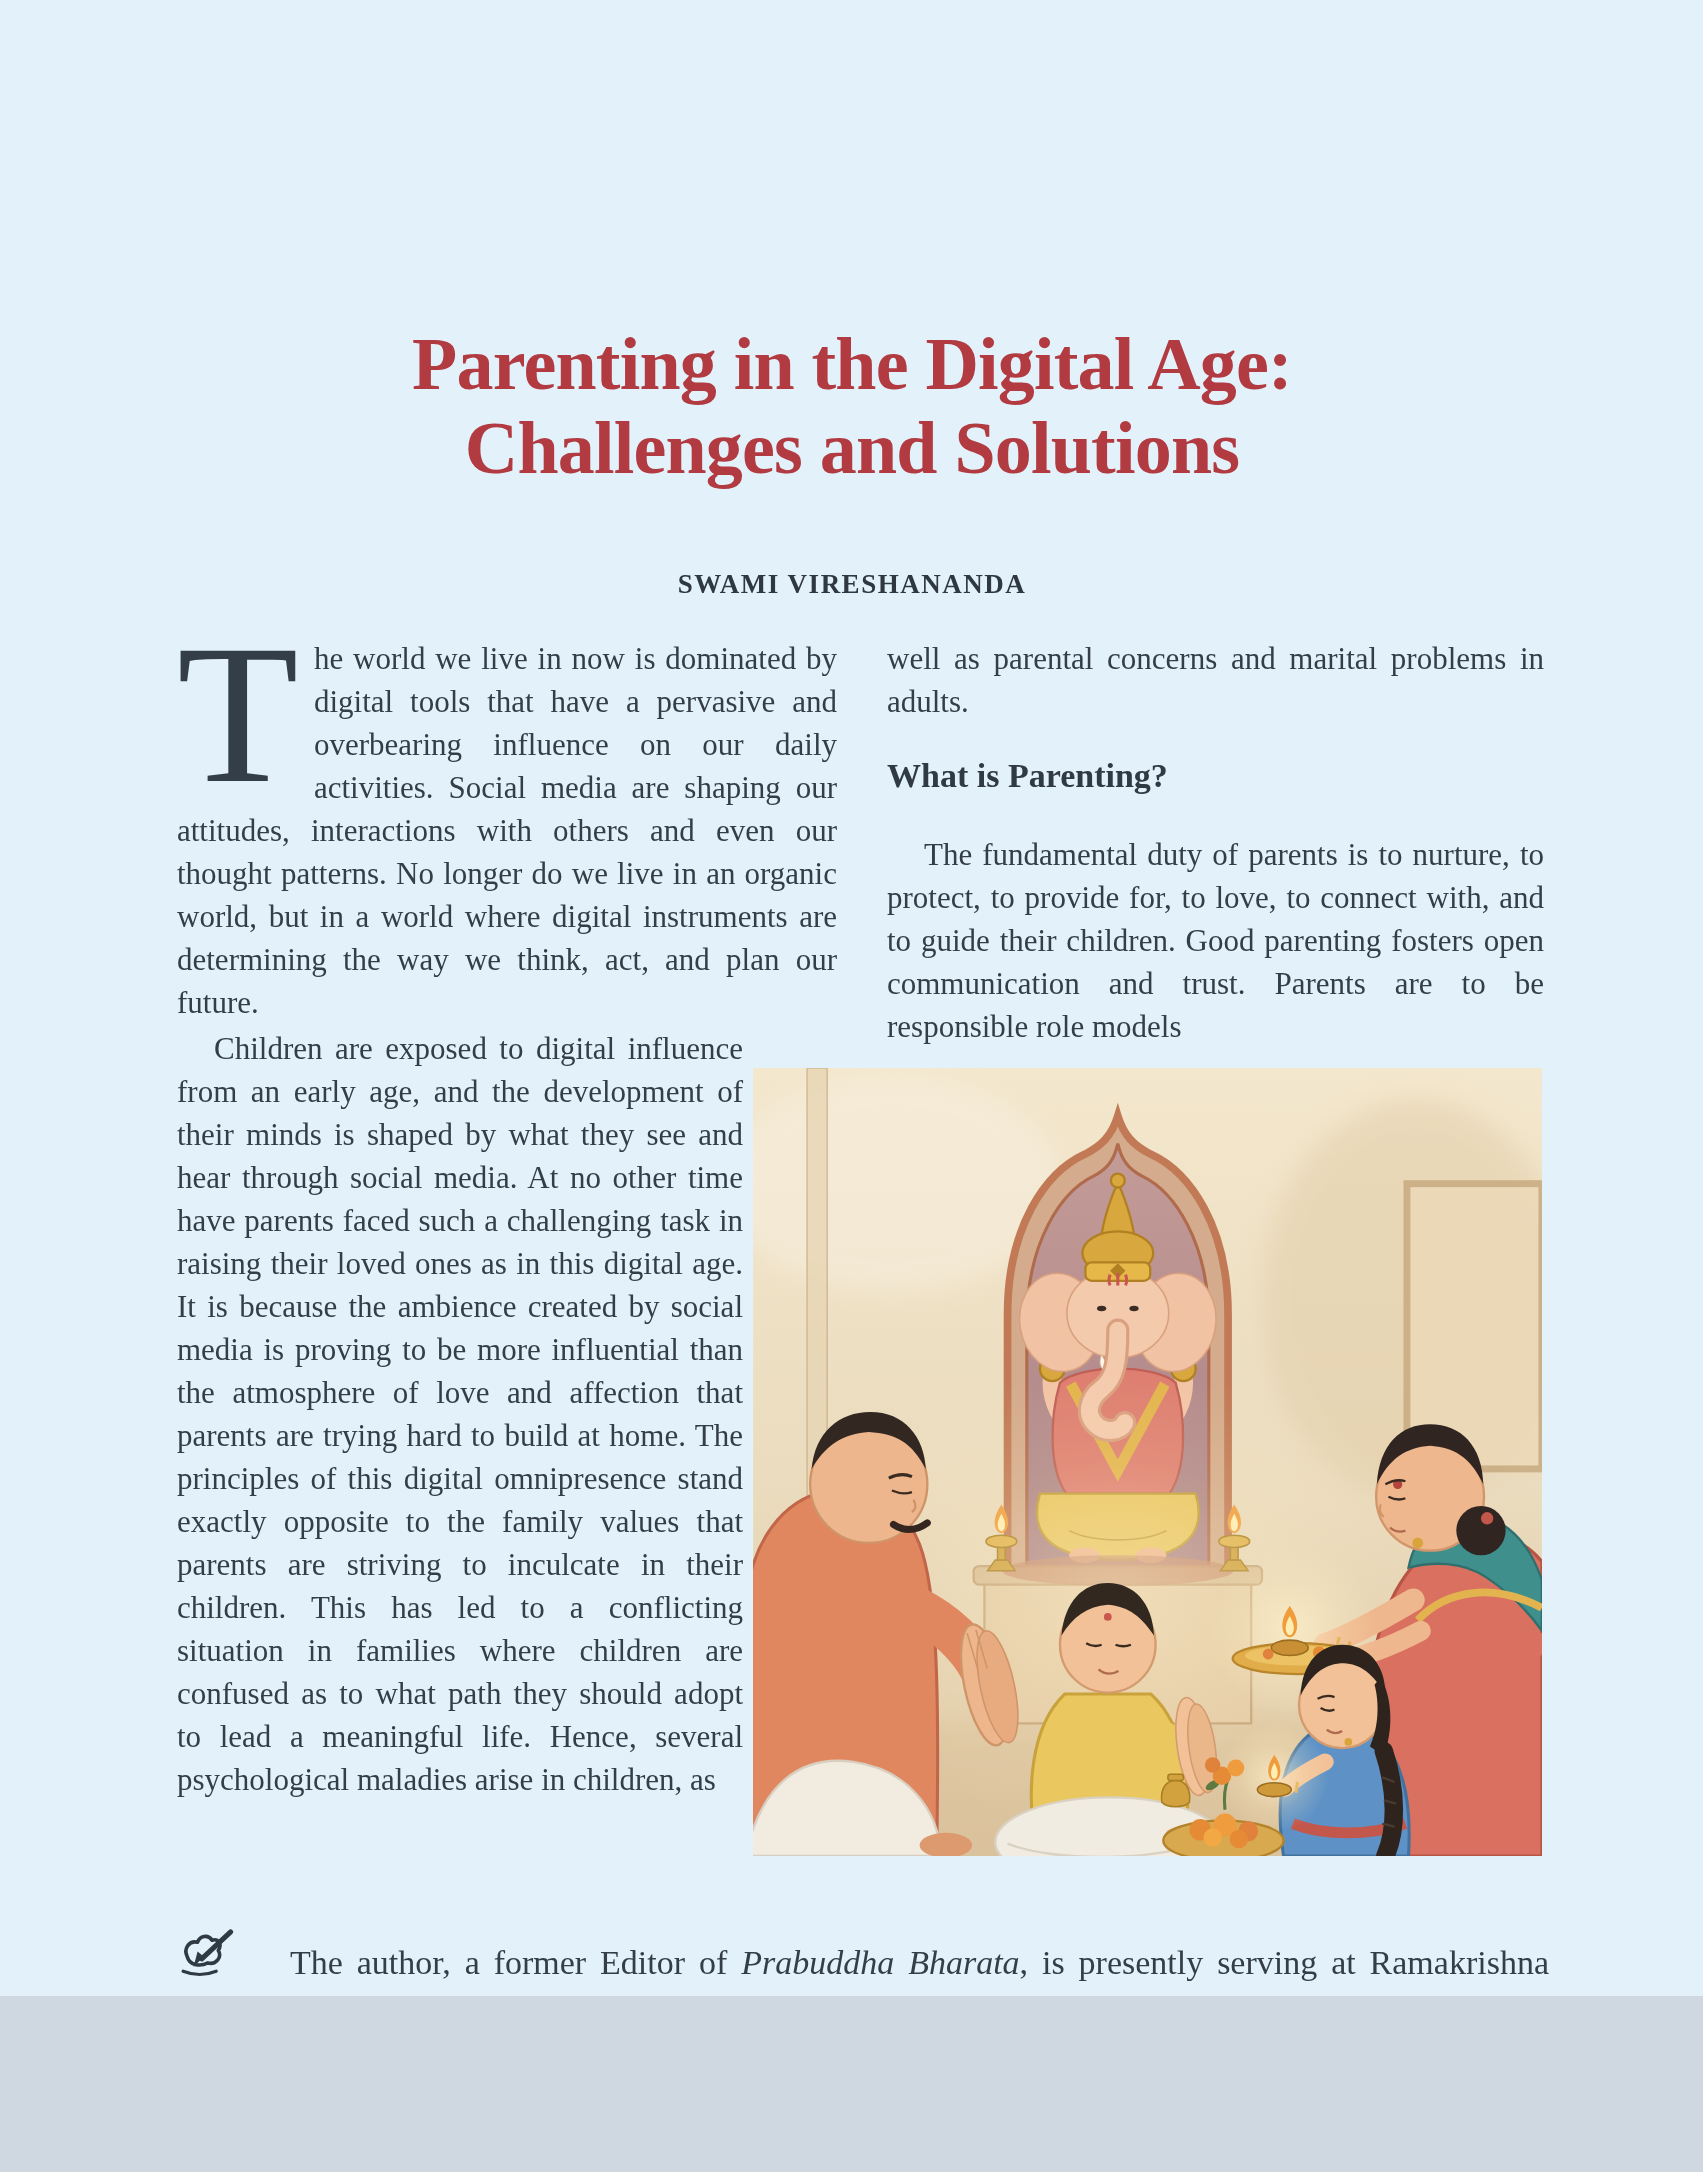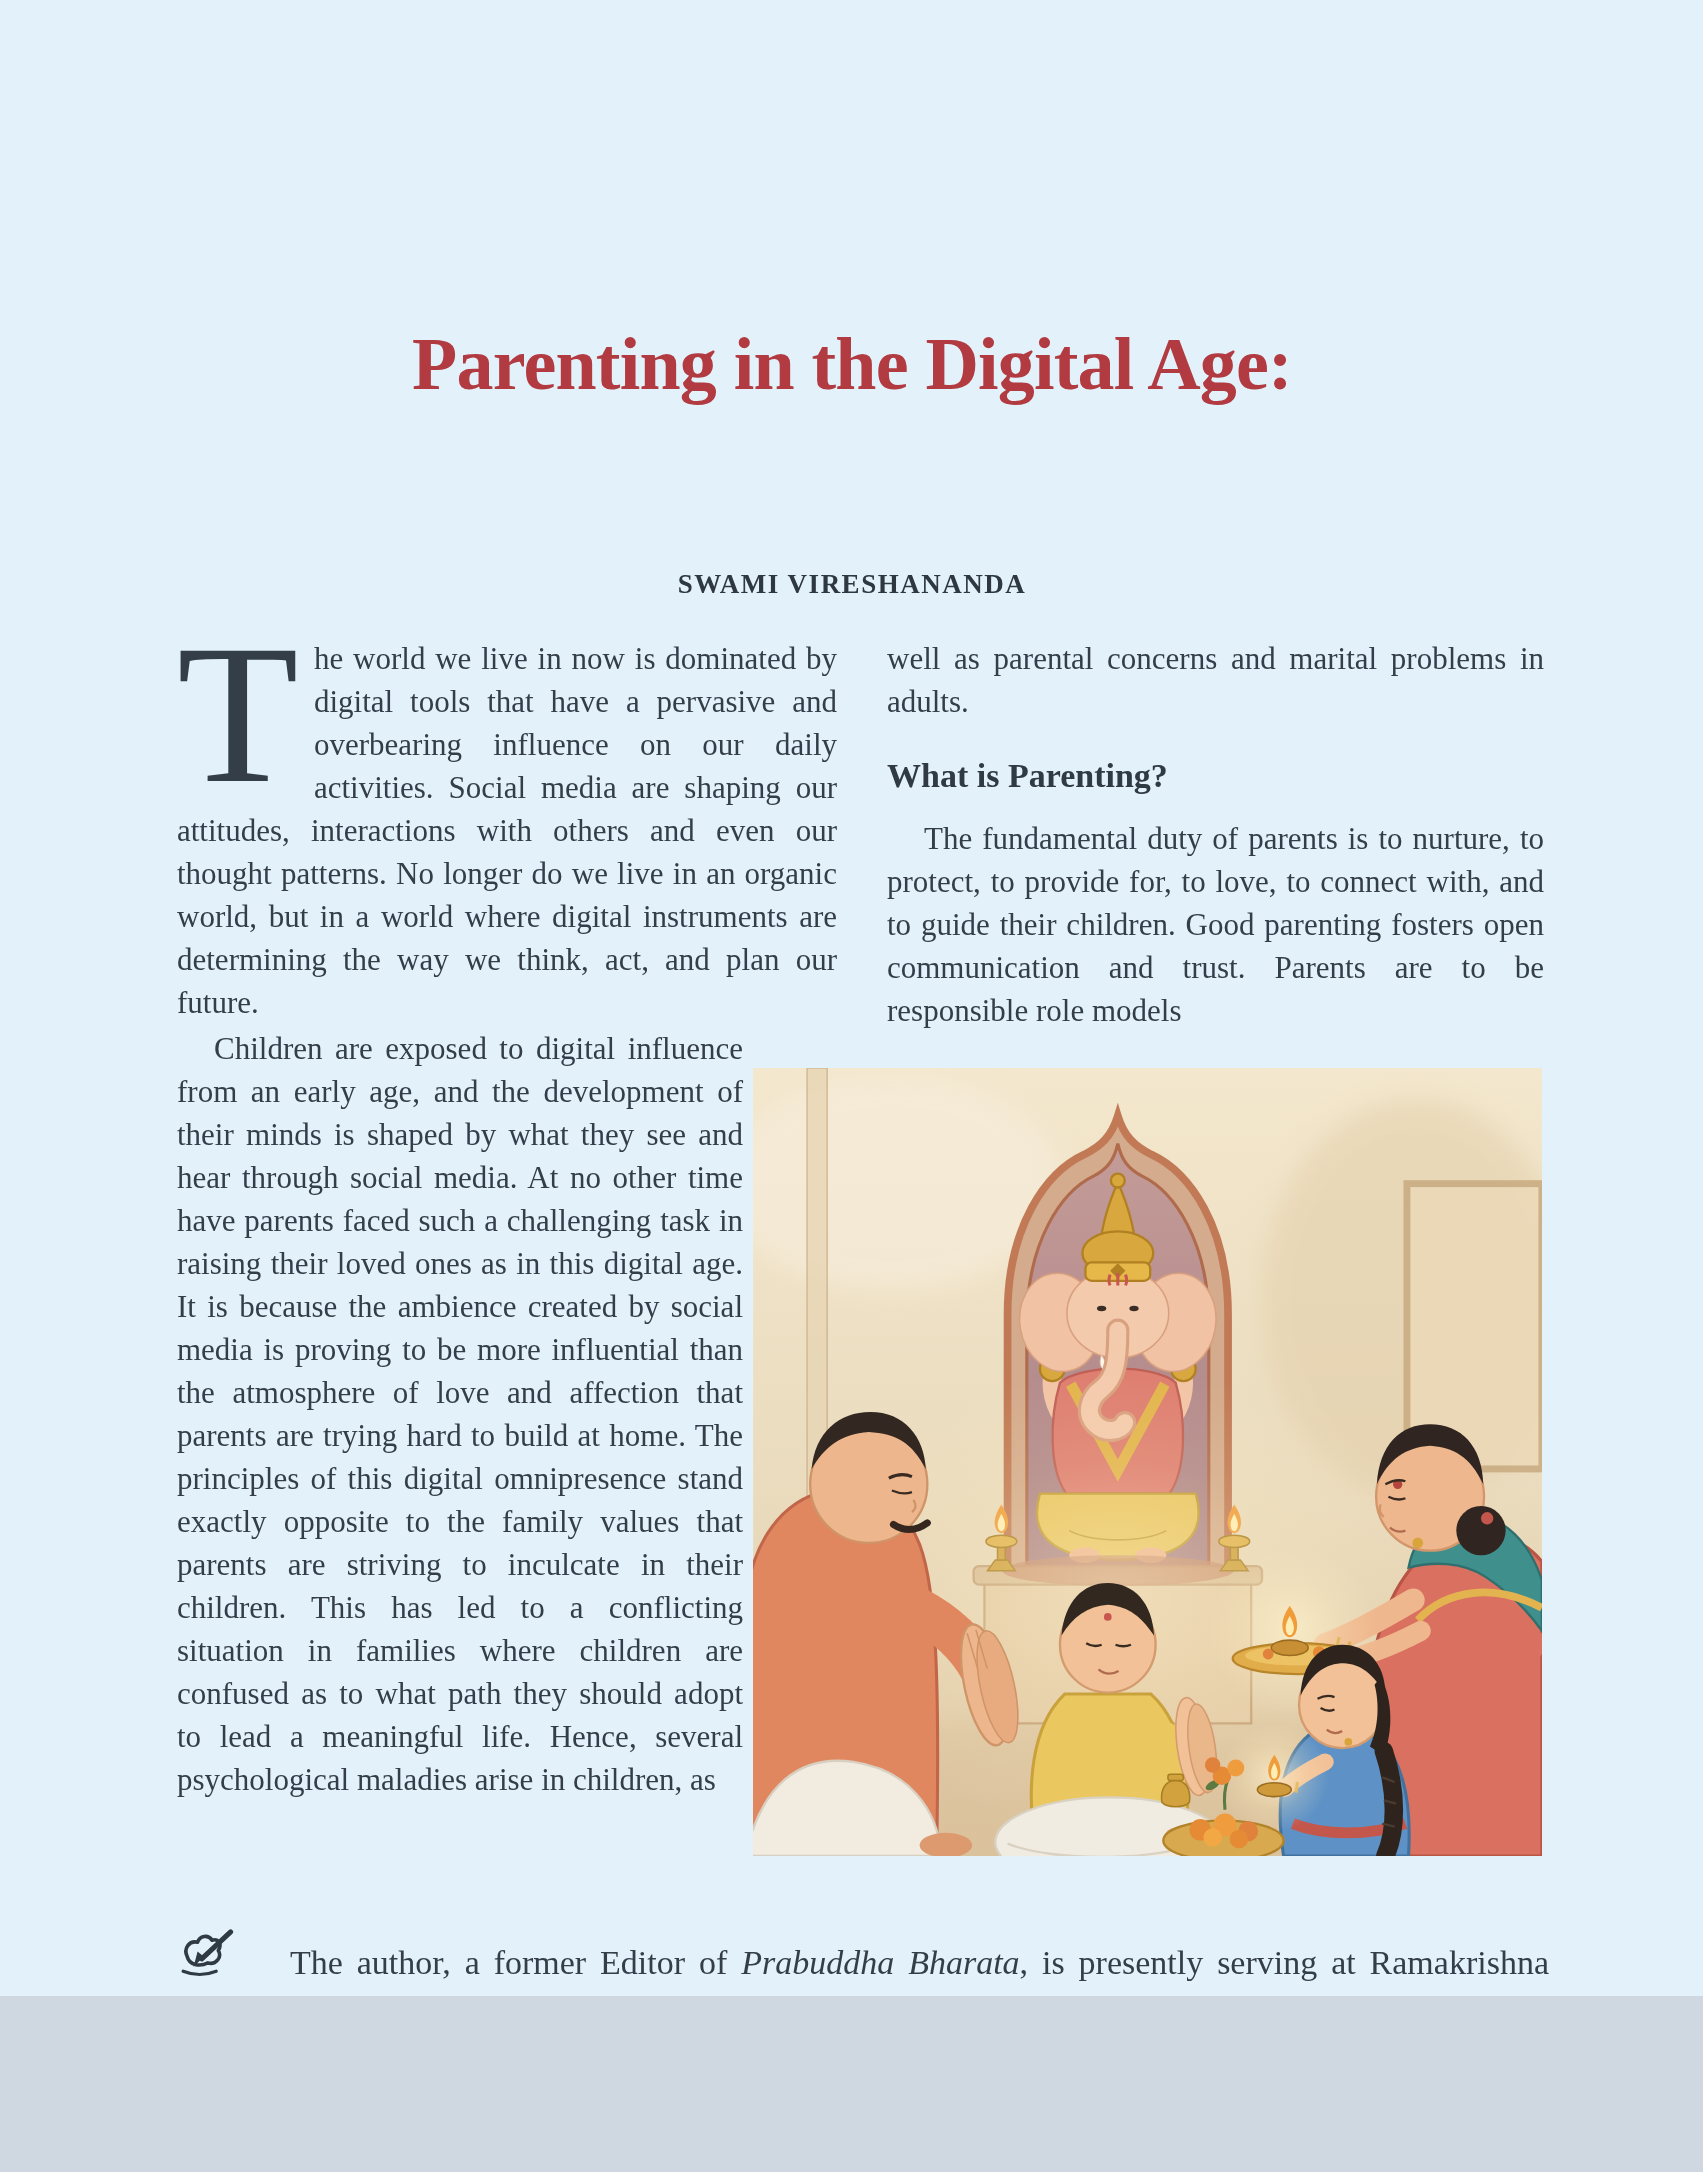--- a/index.html
+++ b/index.html
@@ -45,21 +45,21 @@
     font-size:199px;
     line-height:137px;
     padding:9.3px 15.4px 0 0;
     color:#343e48;
     font-weight:normal;
   }
   .section-heading{
     font-size:34px;
     font-weight:bold;
     color:#2f3a44;
-    margin:34px 0 23px 0;
+    margin:34px 0 39px 0;
     line-height:1.1;
   }
   .illustration-box{
     position:absolute;left:753px;top:1068px;width:789px;height:788px;
   }
   .illustration-box svg{display:block;width:100%;height:100%;}
   .footnote{position:absolute;left:177px;top:1904px;width:1372px;}
   .fn-icon{position:absolute;left:1.5px;top:17px;width:62px;height:57px;}
   .fn-text{
     margin-left:74px;
@@ -102,20 +102,21 @@
     font-size:37px;line-height:1;padding:0 1.5px;color:#701a75;
   }
 </style>
 </head>
 <body>
 
 <div class="page">
 
   <div class="title-block">
     <div>Parenting in the Digital Age:</div>
+    <div>Challenges and Solutions</div>
   </div>
 
   <div class="author-line">SWAMI VIRESHANANDA</div>
 
   <div class="col-a">
     <p class="body-p"><span class="dropcap">T</span><span>he world we live in now is dominated by digital tools that have a pervasive and overbearing influence on our daily activities. Social media are shaping our attitudes, interactions with others and even our thought patterns. No longer do we live in an organic world, but in a world where digital instruments are determining the way we think, act, and plan our future.</span></p>
   </div>
 
   <div class="col-right">
     <p class="body-p">well as parental concerns and marital problems in adults.</p>

